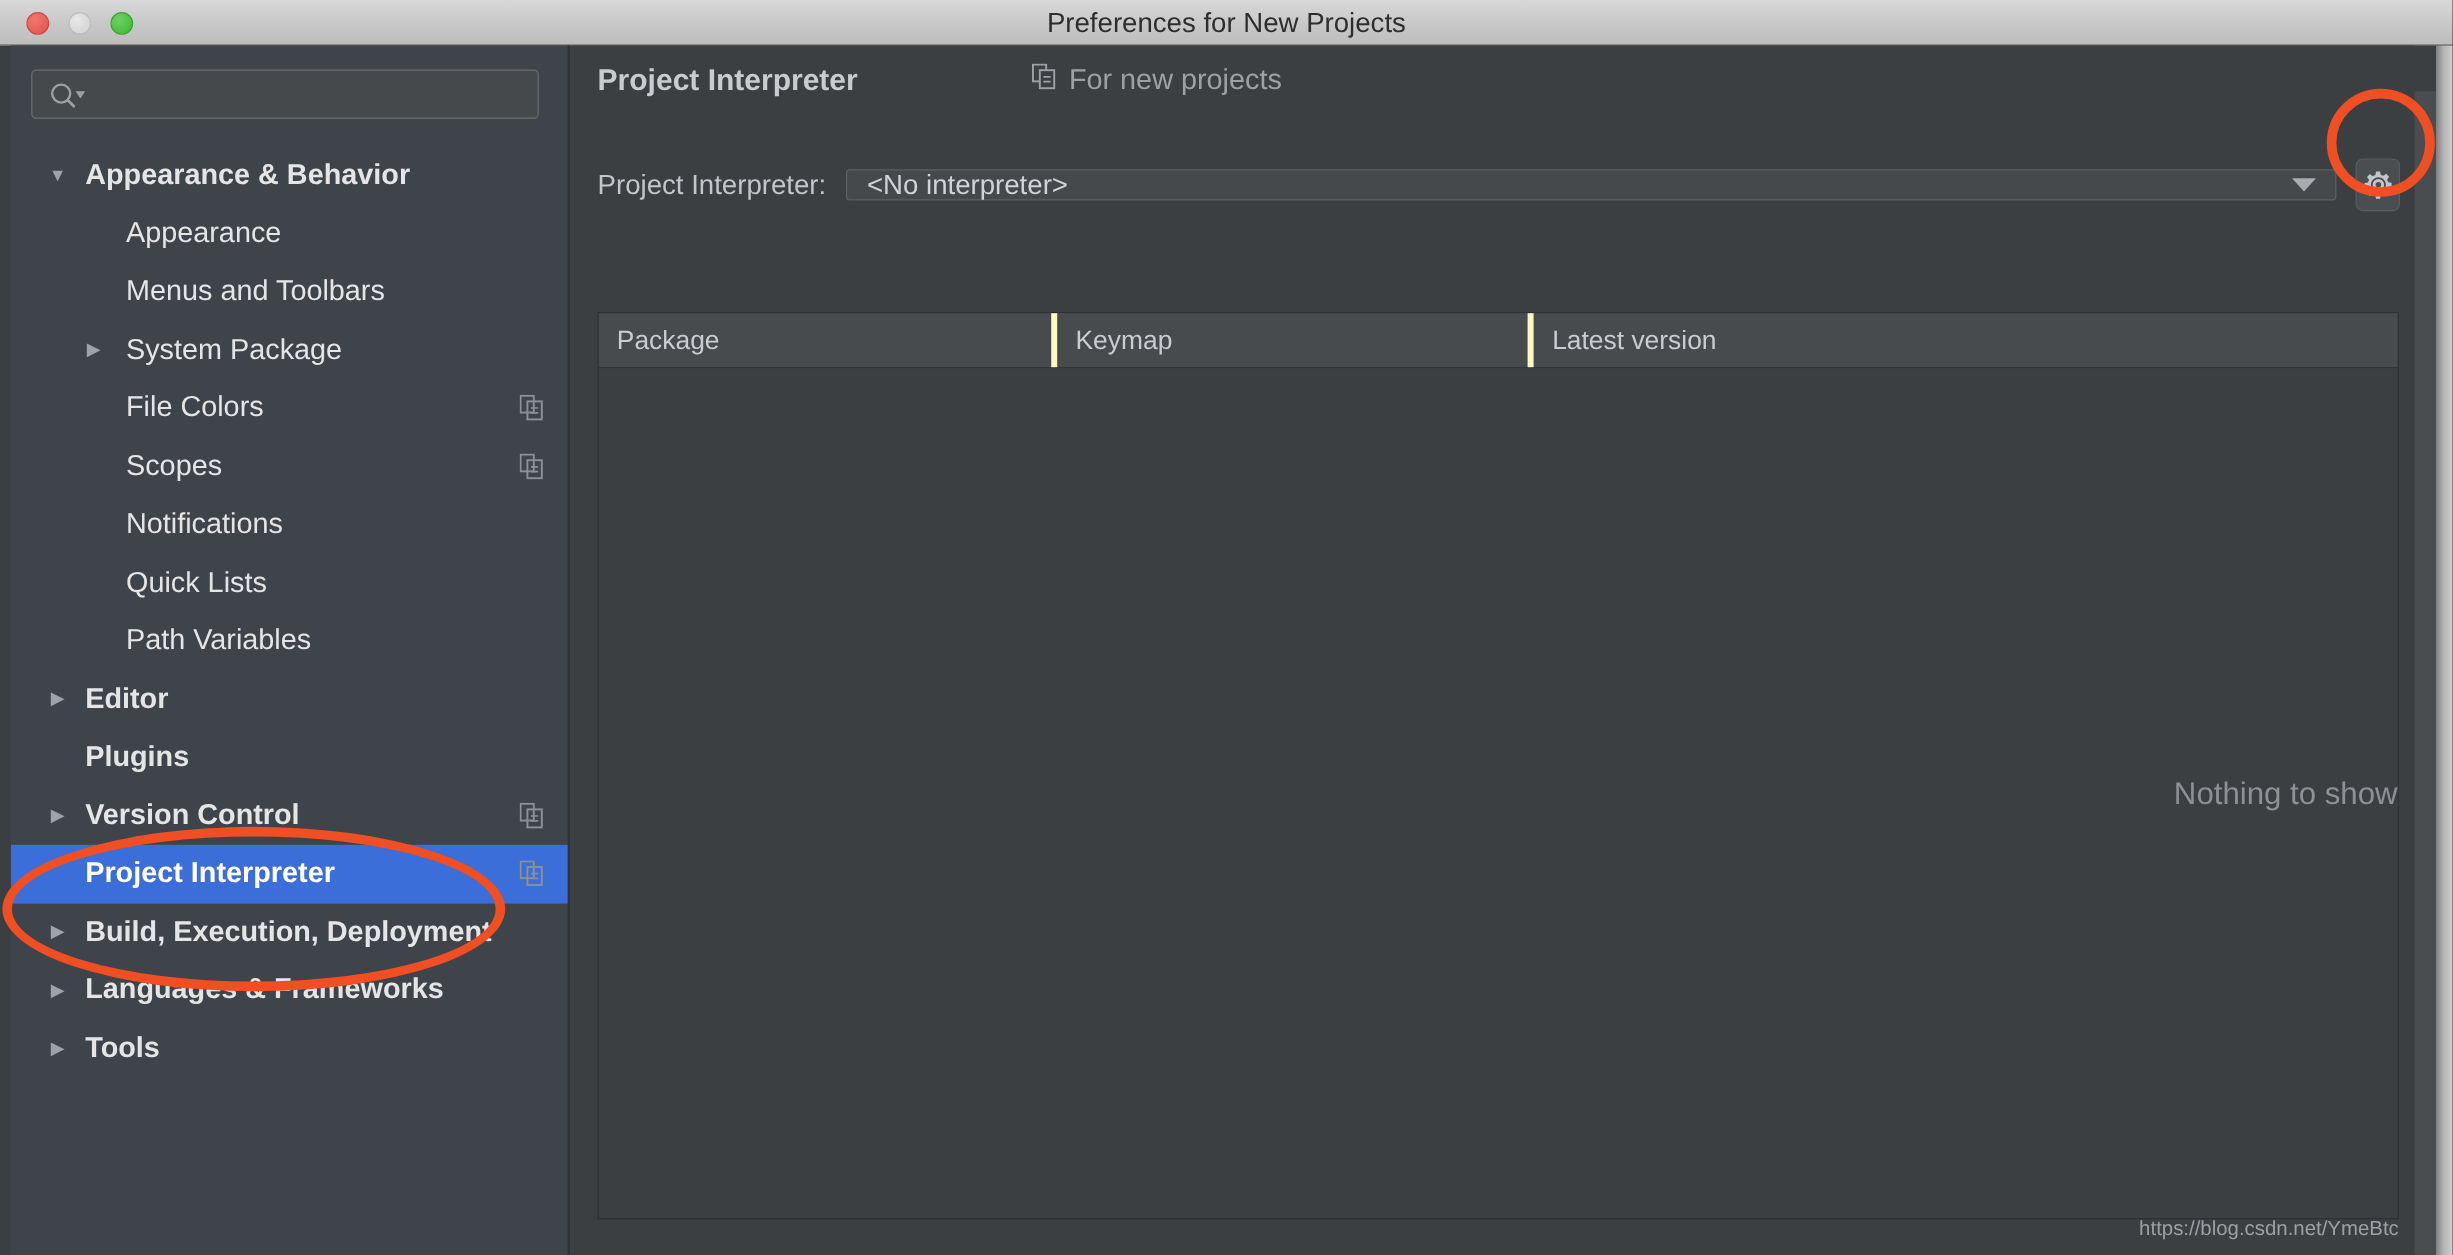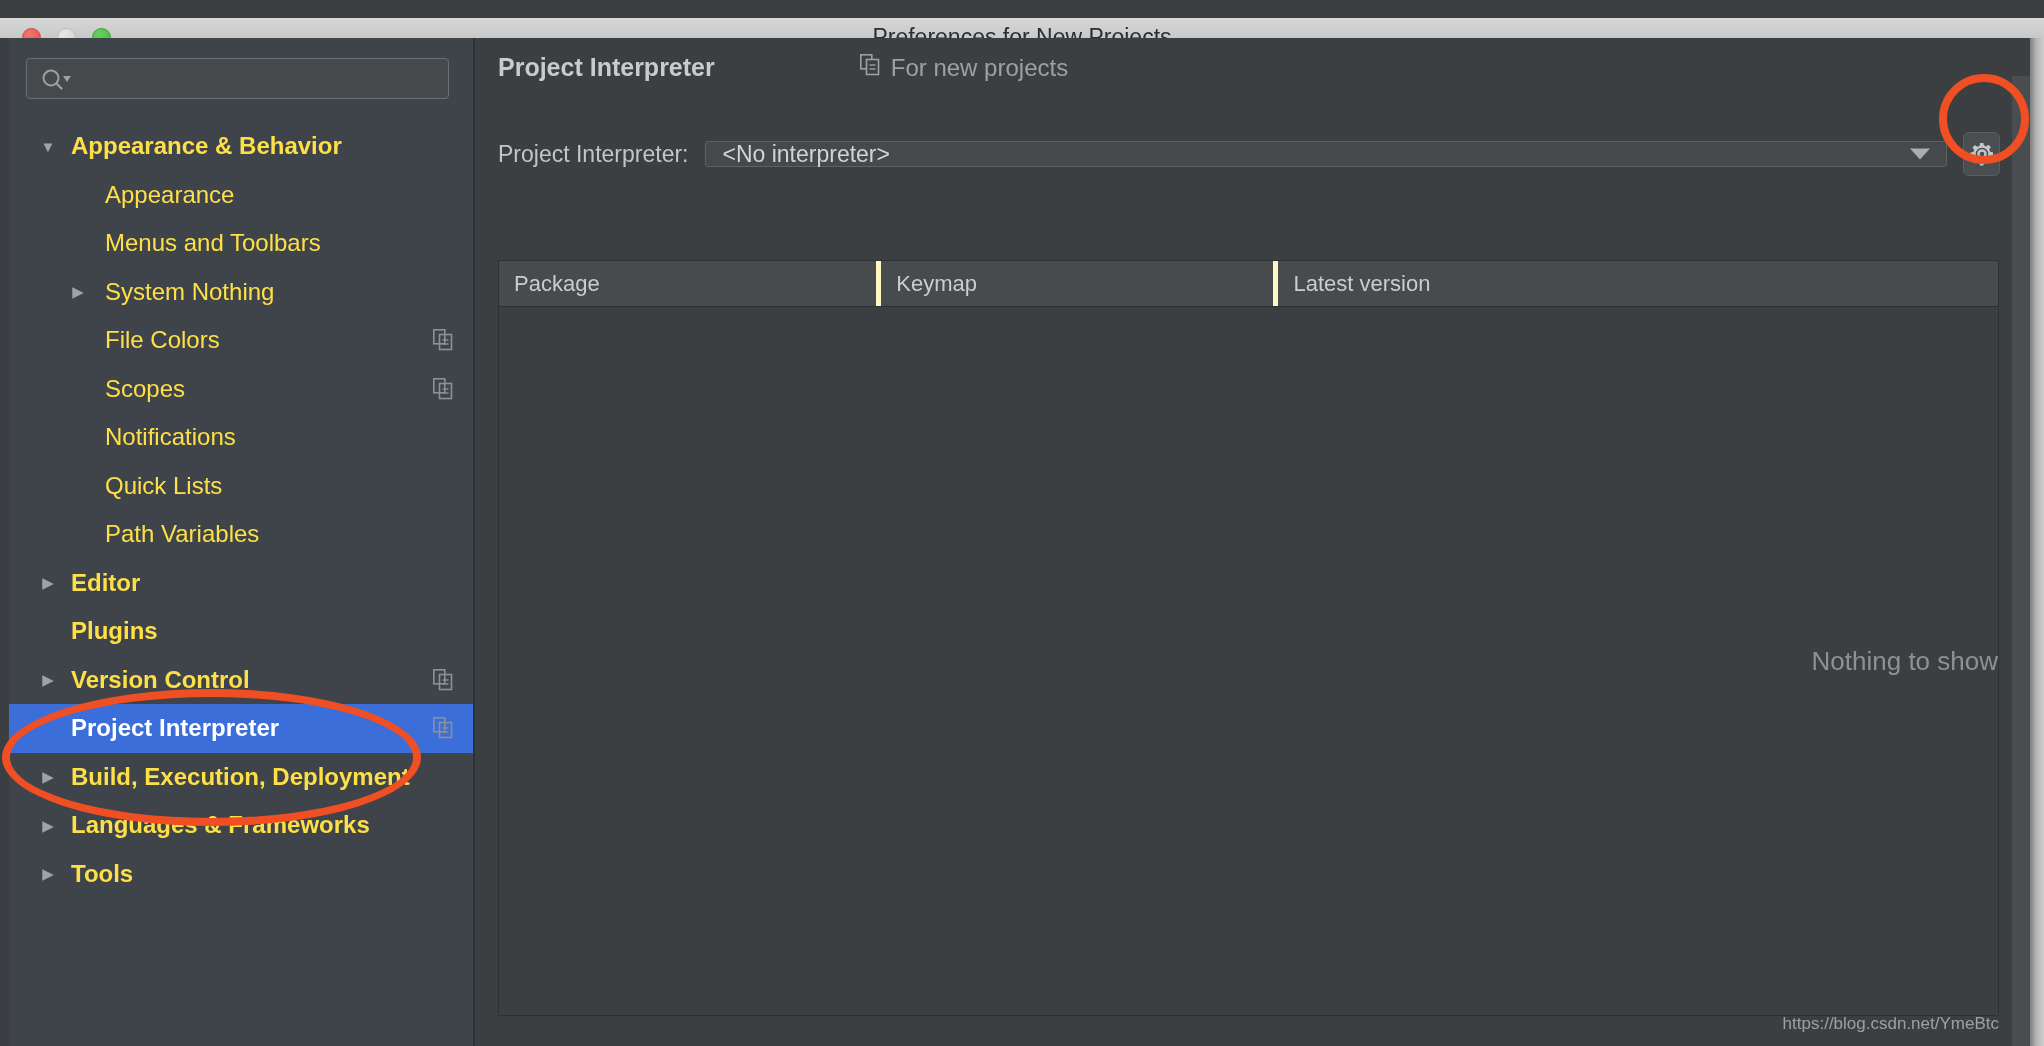--- a/index.html
+++ b/index.html
@@ -16,21 +16,21 @@
     position: relative;
     width: 2044px;
     height: 1046px;
     overflow: hidden;
     background: #3c3f41;
   }
 
   
   .titlebar {
     position: absolute;
-    left: 0; top: 18px;
+    left: 0; top: 0;
     width: 2044px;
     height: 38px;
     background: linear-gradient(to bottom, #d8d8d8 0%, #c9c9c9 50%, #bdbdbd 100%);
     border-bottom: 1px solid #9a9a9a;
     box-sizing: border-box;
   }
   .titlebar-title {
     position: absolute;
     left: 0; right: 0;
     top: 6px;
@@ -144,21 +144,21 @@
     width: 22px;
     height: 22px;
     display: flex;
     align-items: center;
     justify-content: center;
     color: #9fa3a7;
     font-size: 15px;
     line-height: 1;
   }
   .tree-label {
-    color: #fde047;
+    color: #e5e5e5;
     font-size: 24px;
     white-space: nowrap;
     font-family: "Liberation Sans", sans-serif;
   }
   .tree-row.bold .tree-label { font-weight: bold; }
   .tree-row.selected .tree-label { color: #ffffff; font-weight: bold; }
   .copy-icon {
     position: absolute;
     right: 22px;
     top: 50%;
@@ -372,21 +372,21 @@
             <span class="tree-label">Appearance &amp; Behavior</span>
           </div>
           <div class="tree-row lvl1">
             <span class="tree-label">Appearance</span>
           </div>
           <div class="tree-row lvl1">
             <span class="tree-label">Menus and Toolbars</span>
           </div>
           <div class="tree-row lvl1">
             <span class="twisty">▶</span>
-            <span class="tree-label">System Nothing</span>
+            <span class="tree-label">System Package</span>
           </div>
           <div class="tree-row lvl1">
             <span class="tree-label">File Colors</span>
             <svg class="copy-icon" viewBox="0 0 20 22">
               <rect x="0.8" y="0.8" width="11" height="14" fill="none" stroke="#8c9197" stroke-width="1.6"></rect>
               <rect x="6.5" y="5.5" width="12" height="15" fill="none" stroke="#8c9197" stroke-width="1.6"></rect>
               <line x1="9.5" y1="11" x2="15.5" y2="11" stroke="#8c9197" stroke-width="1.4"></line>
               <line x1="9.5" y1="15" x2="15.5" y2="15" stroke="#8c9197" stroke-width="1.4"></line>
             </svg>
           </div>

